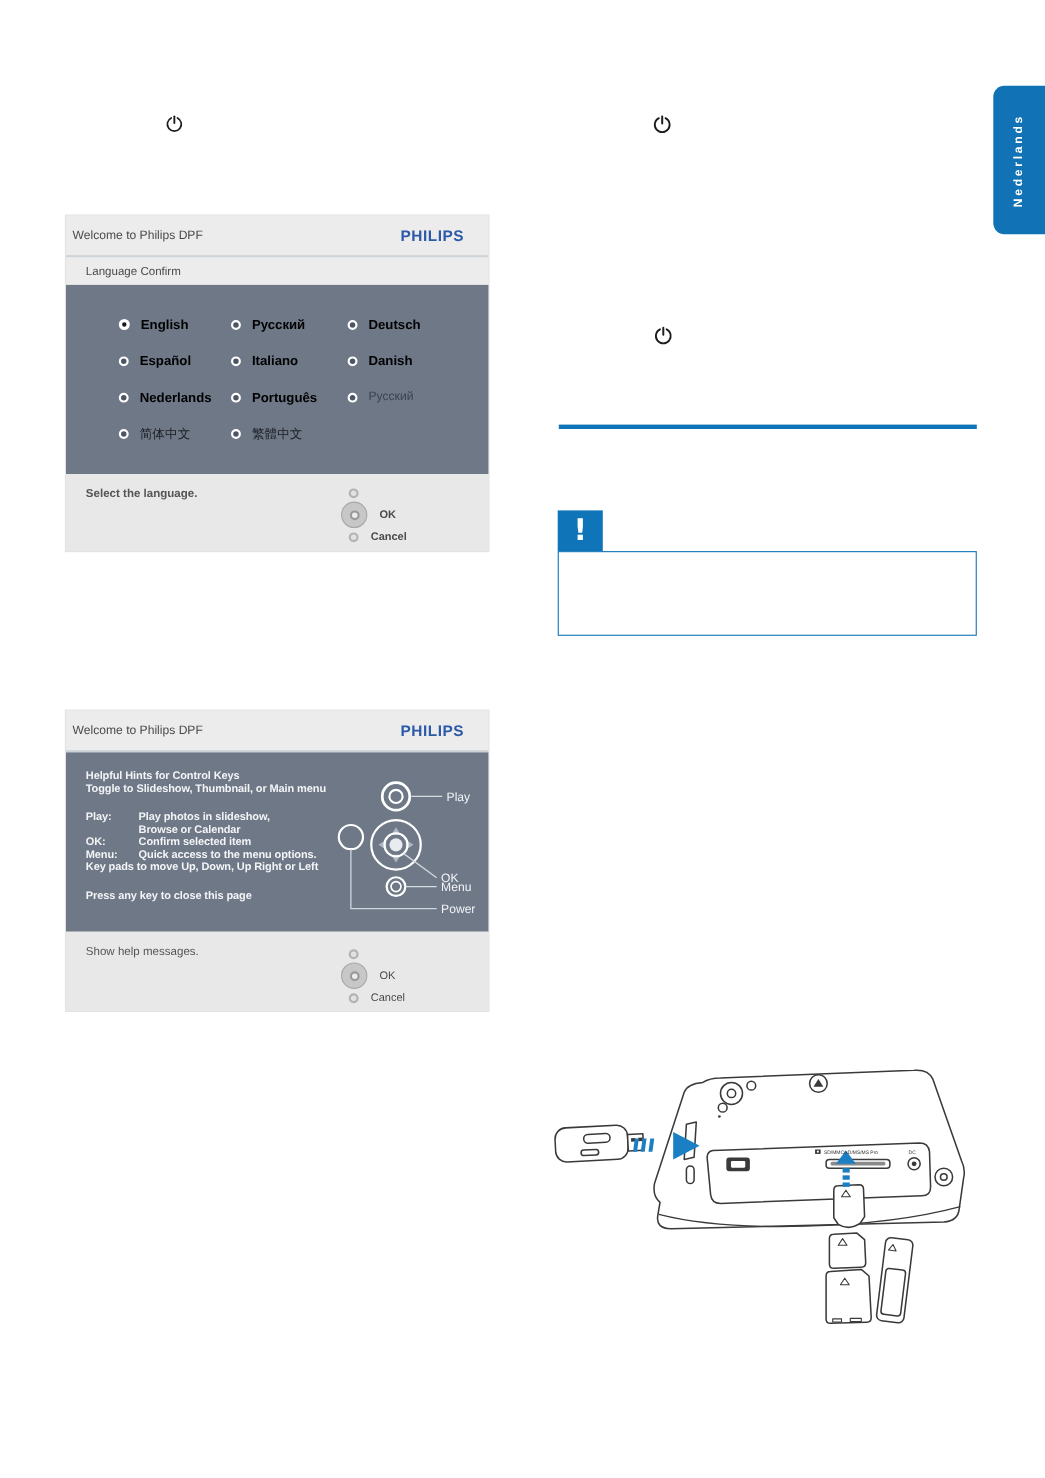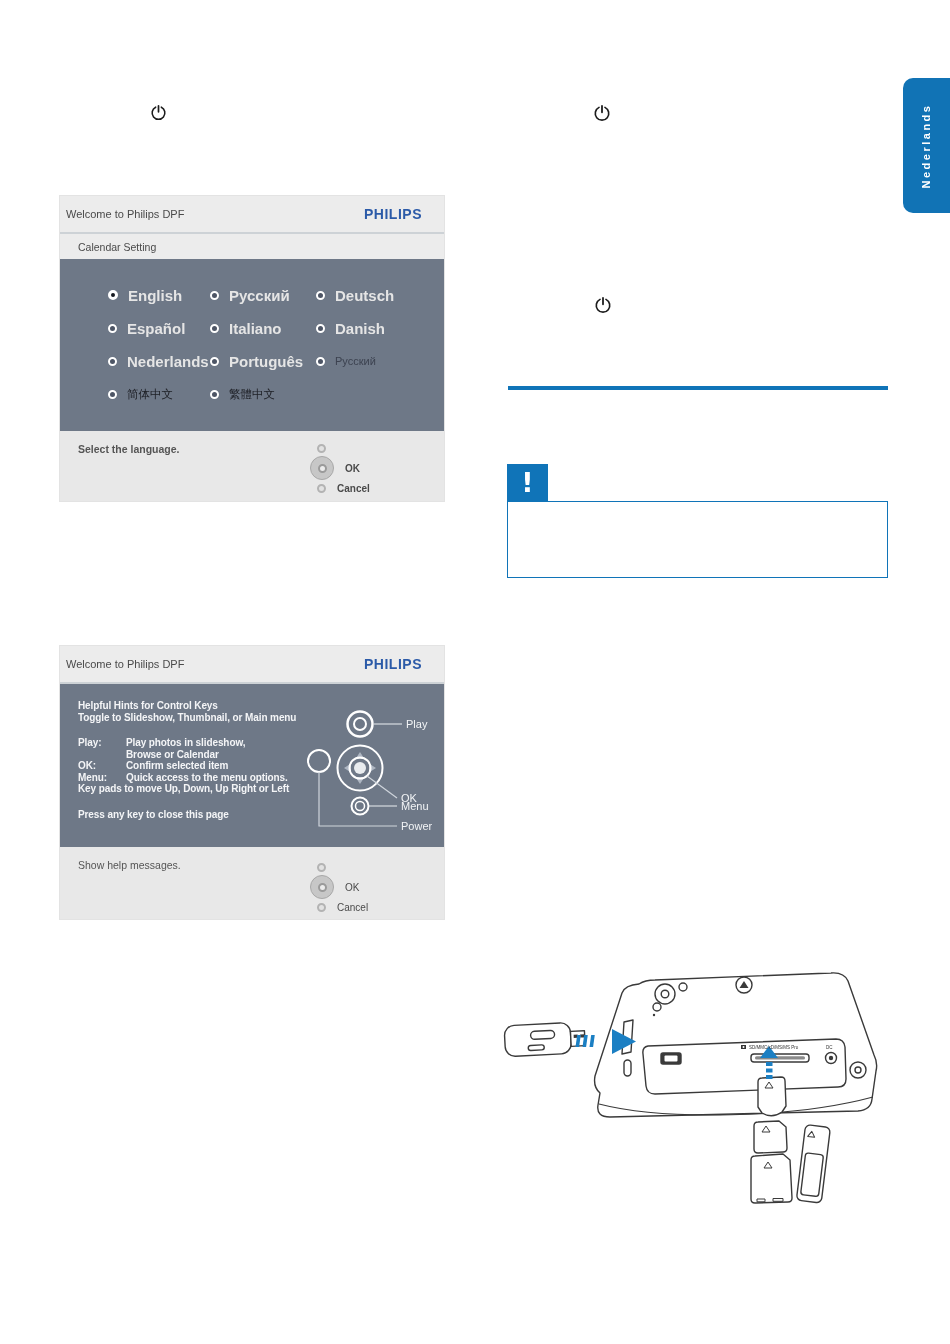--- a/index.html
+++ b/index.html
@@ -30,21 +30,21 @@
   .footer-help { height:72px;padding-left:19px; }
   .status-text { position:absolute; left:18px; top:12px; font-size:10.5px; color:#555; }
 
   
   .lang-grid { display:grid; grid-template-columns:102px 106px auto;
     padding:26px 0 0 48px; row-gap:13px; align-items:center; }
   .lang-cell { display:flex; align-items:center; gap:10px; height:20px; }
   .radio { width:9px; height:9px; border:2px solid #fff; border-radius:50%;
     background:#4d5565; flex:0 0 auto; }
   .radio.selected { width:10px; height:10px; border:3px solid #fff; background:#14181f; }
-  .lang-label { font-size:15px; font-weight:bold; color:#e5e5e5; white-space:nowrap; }
+  .lang-label { font-size:12px; font-weight:bold; color:#000000; white-space:nowrap; }
   .lang-label.muted { font-weight:normal; font-size:11px; color:#3c4250; }
   .lang-label.cjk { font-weight:normal; font-size:11.5px; color:#1c1e24; }
 
   
   .btn-cluster { position:absolute; left:250px; top:9px; display:flex;
     flex-direction:column; }
   .cluster-row { display:flex; align-items:center; gap:11px; }
   .row-sm { height:16px; } .row-big { height:24px; }
   .dot-small { width:9px; height:9px; border-radius:50%; border:2px solid #b3b3b3;
     background:#e2e2e2; margin-left:7px; }
@@ -108,21 +108,21 @@
         <path d="M8 4.5 A9 9 0 1 0 16 4.5" fill="none" stroke="#1c1c1c" stroke-width="2.2" stroke-linecap="round"></path>
       </svg>
   </span>
 
   <div class="shot" style="top:196px;">
     <div class="shot-header">
       <span class="shot-title">Welcome to Philips DPF</span>
       <span class="brand">PHILIPS</span>
     </div>
     <div class="shot-section">
-      <span>Calendar Setting</span>
+      <span>Language Confirm</span>
     </div>
     <div class="shot-panel panel-lang">
       <div class="lang-grid">
         <div class="lang-cell">
             <span class="radio selected"></span>
             <span class="lang-label">English</span>
           </div>
         <div class="lang-cell">
             <span class="radio"></span>
             <span class="lang-label">Русский</span>

